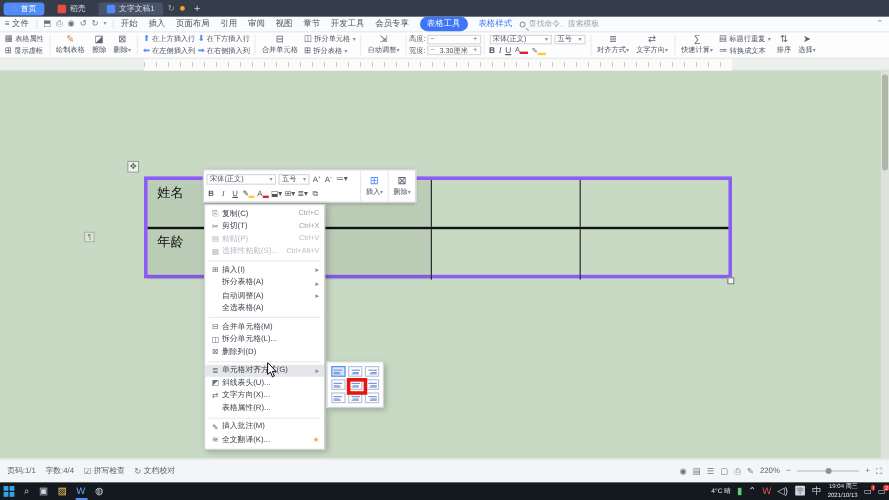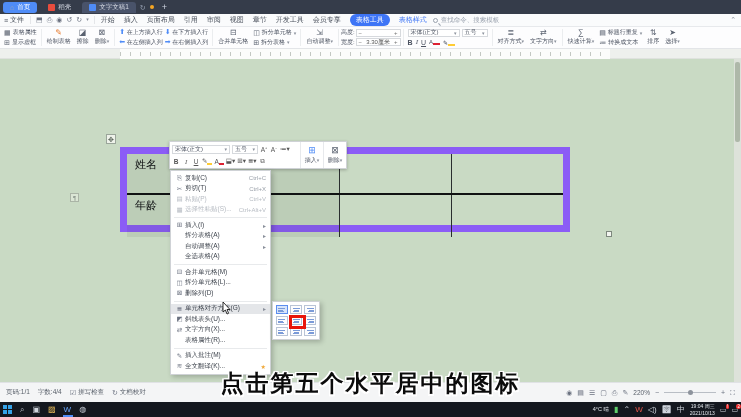--- a/index.html
+++ b/index.html
@@ -54,21 +54,21 @@
   
   .ruler{position:absolute;left:0;top:49px;width:741px;height:10px;background:#eef0ed;border-bottom:1px solid #dfe2de;}
   .ruler .page-strip{position:absolute;left:120px;top:0;width:490px;height:10px;background:#fbfcfa;
     background-image:repeating-linear-gradient(to right,#c3c8c2 0,#c3c8c2 1px,transparent 1px,transparent 10px);background-size:100% 4px;background-position:0 3px;background-repeat:no-repeat;}
 
   
   .canvas{position:absolute;left:0;top:59px;width:741px;height:323px;background:#c9dac4;}
   .scrollv{position:absolute;right:0;top:0;width:7px;height:323px;background:#dde2da;}
   .scrollv .thumb{position:absolute;left:1px;top:3px;width:5px;height:80px;background:#aeb8a9;border-radius:2px;}
 
-  .dtable{position:absolute;left:120px;top:88px;width:450px;height:85px;border:7px solid #8b5cf6;}
+  .dtable{position:absolute;left:120px;top:88px;width:490px;height:85px;border:3px solid #8b5cf6;}
   .trow{display:flex;}
   .trow.r0{height:41px;border-bottom:2px solid #101213;}
   .trow.r1{height:42px;}
   .tcell{border-right:1px solid #2a2d2f;padding:3px 0 0 8px;font-family:"Liberation Serif","DejaVu Serif",serif;font-size:11px;color:#0c0e10;}
   .tcell.c0{width:240px;background:rgba(40,60,40,0.08);}
   .tcell.c1{width:125px;}
   .tcell.c2{width:125px;border-right:none;}
 
   .handle-move{position:absolute;left:106px;top:75px;width:10px;height:10px;border:1px solid #9aa59a;background:#eef2ea;color:#5a645a;font-size:7px;line-height:9px;text-align:center;}
   .handle-size{position:absolute;left:606px;top:172px;width:6px;height:6px;border:1px solid #7d877d;background:#f2f5ef;}
@@ -578,14 +578,13 @@
       <span class="tk">中</span>
       <div class="clock">
         <div><span>19:04</span> <span>周三</span></div>
         <div>2021/10/13</div>
       </div>
       <span class="badge">▭<span class="bdot">!</span></span>
       <span class="badge">▭<span class="bdot">2</span></span>
     </div>
   </div>
 
-  <div class="subtitle">点击第五个水平居中的图标</div>
 </div>
 
 </body></html>

